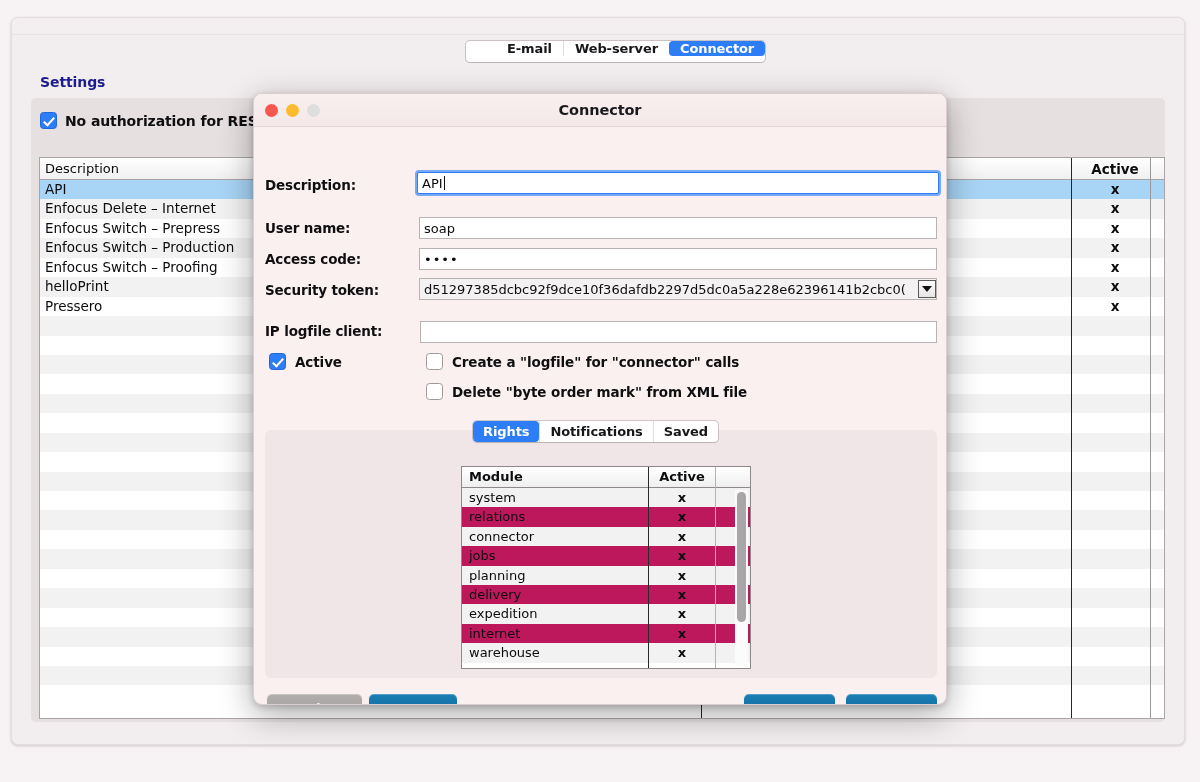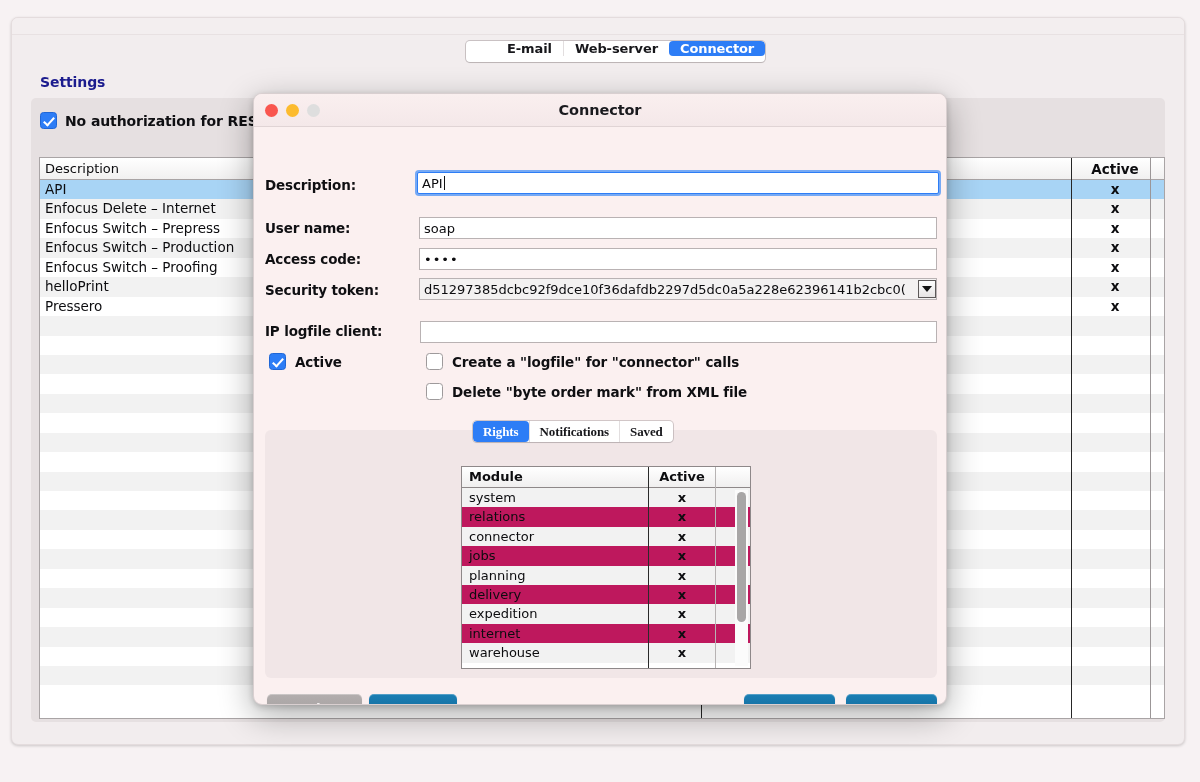--- a/index.html
+++ b/index.html
@@ -278,21 +278,20 @@
   .inner-tabbar {
     position: absolute;
     left: 219px; top: 294px;
     height: 21px;
     background: #ffffff;
     border-radius: 4px;
     display: flex;
     box-shadow: 0 0 0 1px rgba(150,140,142,0.42), 0 1px 1px rgba(0,0,0,0.10);
     overflow: hidden;
     z-index: 4;
-    font-family: Liberation Serif, serif;
   }
   .itab {
     display: flex; align-items: center; justify-content: center;
     padding: 0 10px;
     font-size: 13px; font-weight: bold; color: #17171b;
     border-left: 1px solid #e2dedf;
     white-space: nowrap;
     letter-spacing: -0.1px;
   }
   .itab:first-child { border-left: none; }

